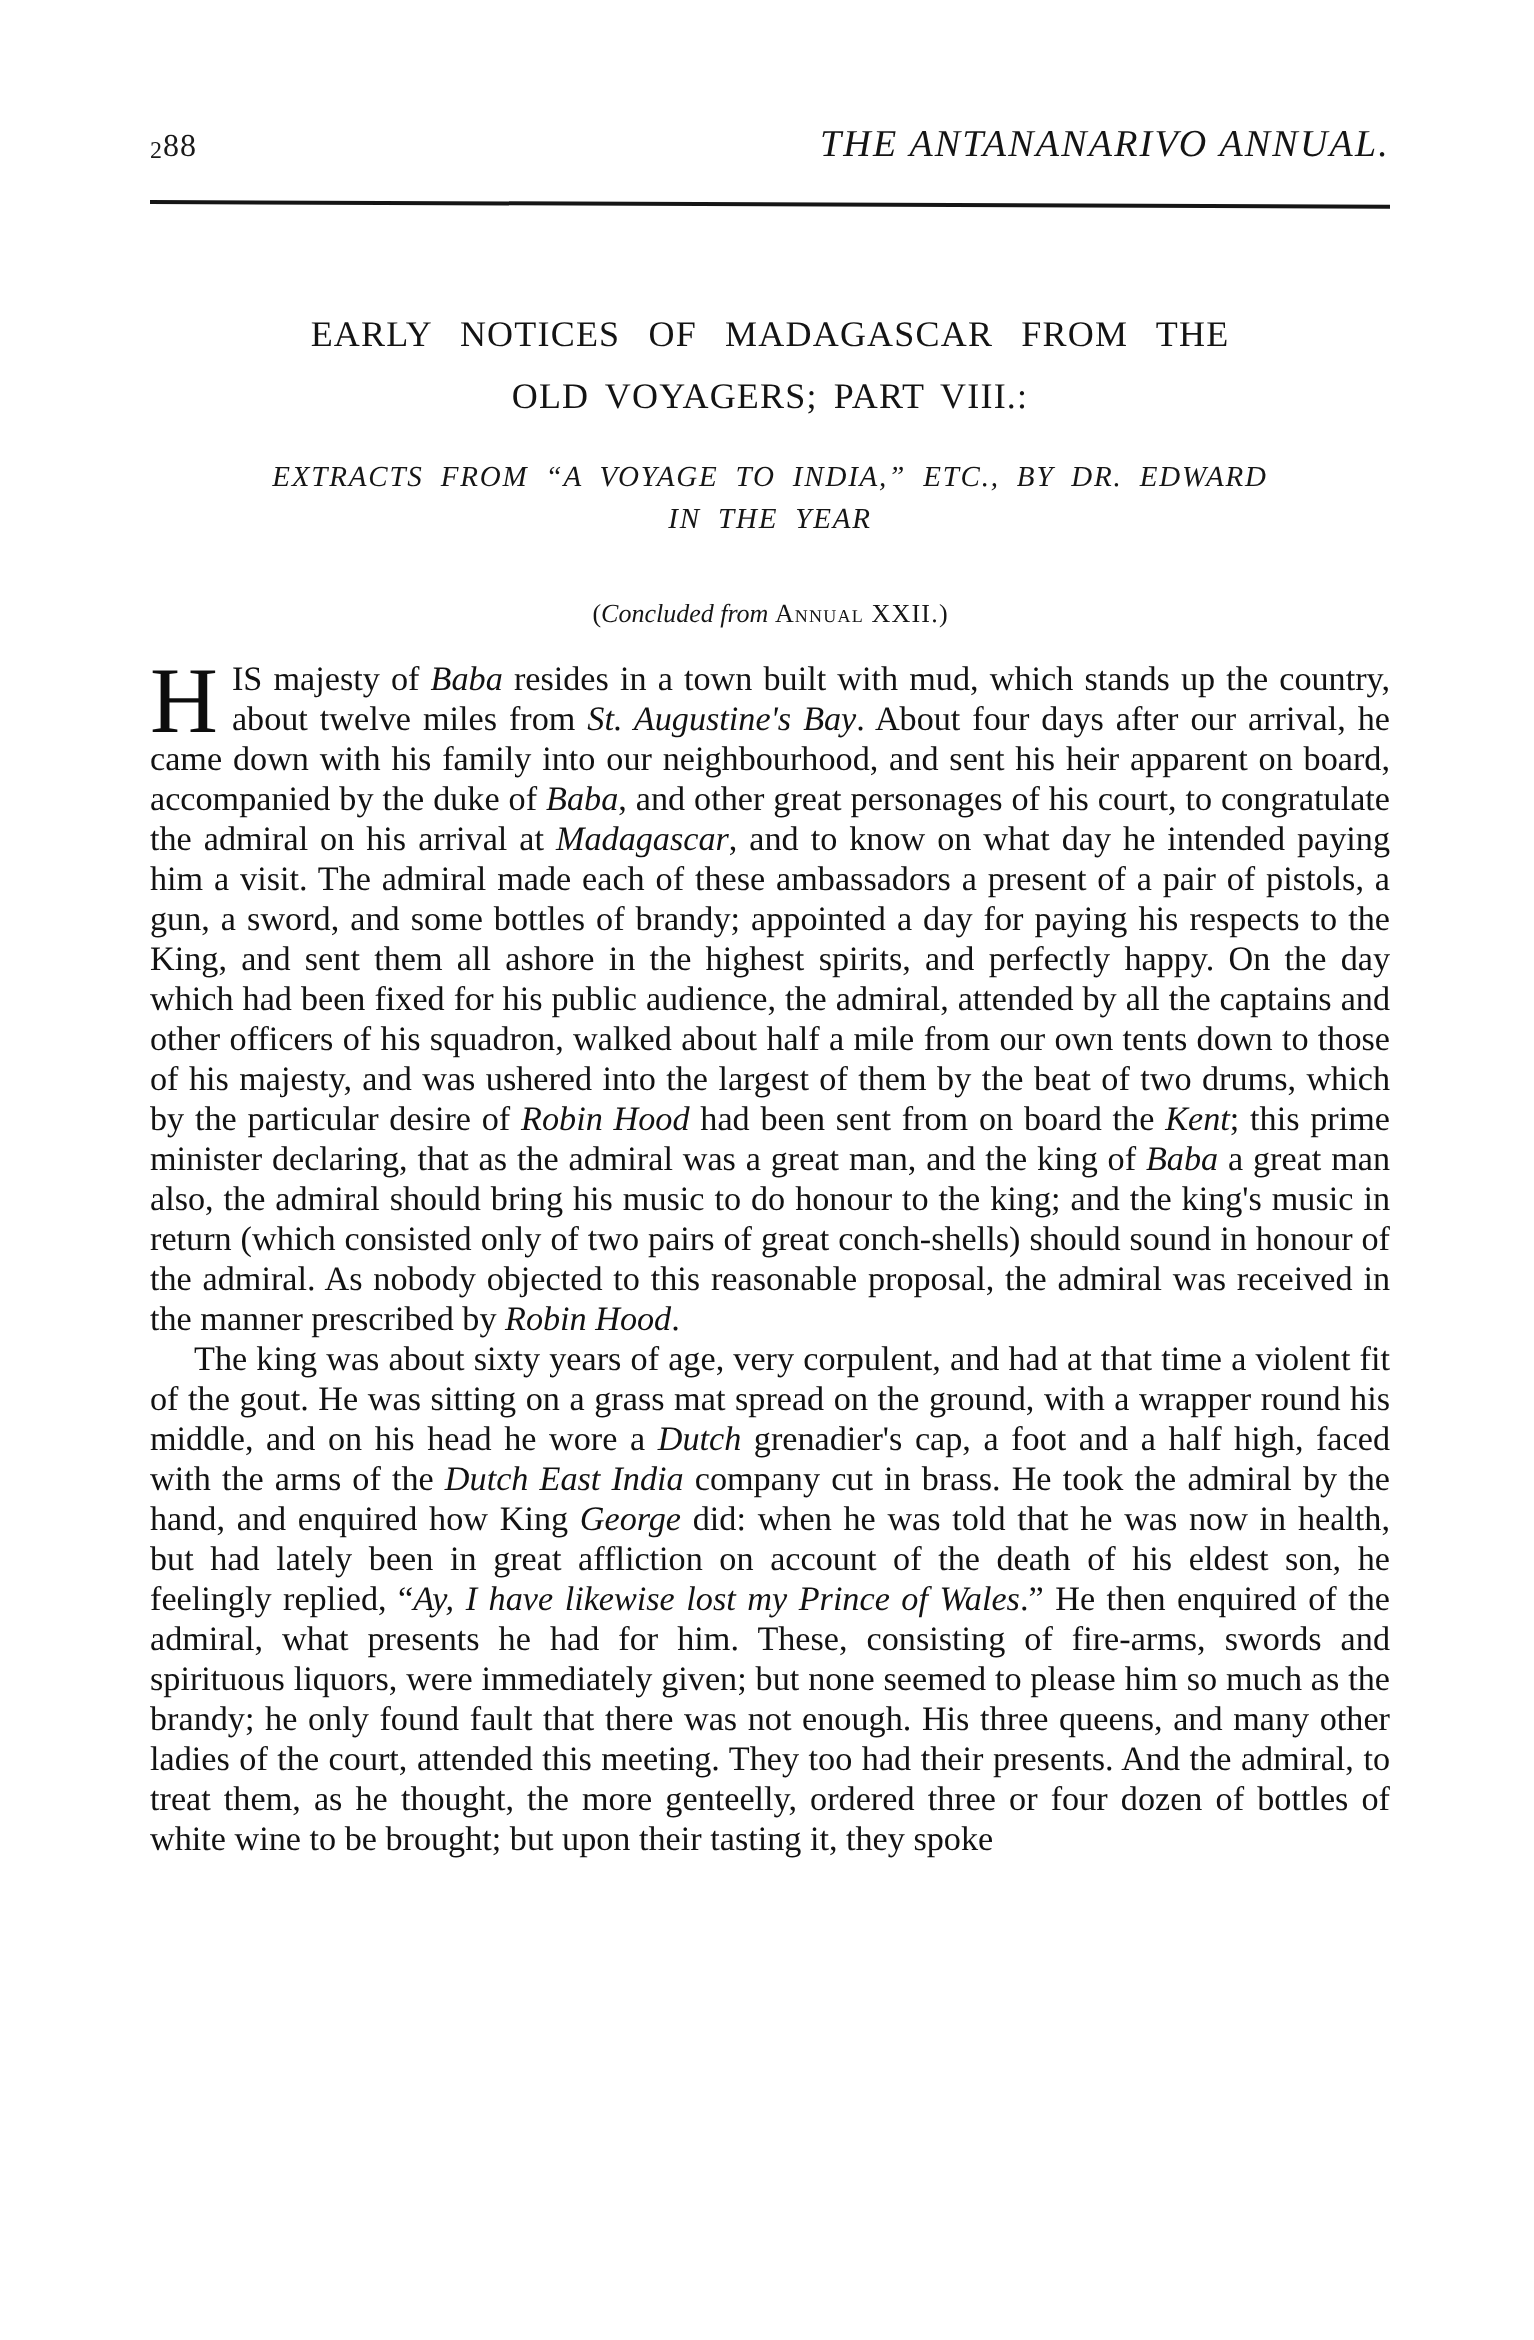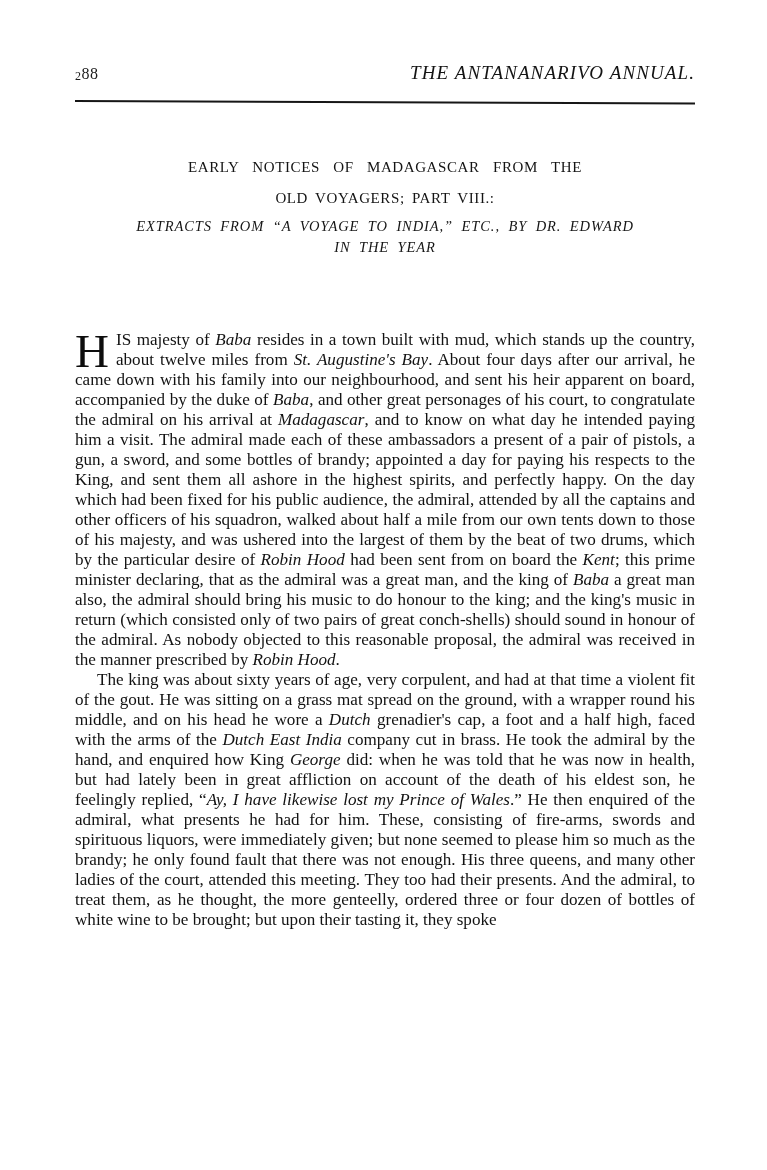--- a/index.html
+++ b/index.html
@@ -63,38 +63,38 @@
     transform-origin: left center;
   }
 
   
   .article-title {
     position: absolute;
     left: 75px;
     top: 152px;
     width: 620px;
     text-align: center;
-    font-size: 15px;
+    font-size: 18px;
     letter-spacing: 0.6px;
     line-height: 31px;
     color: #141414;
   }
   .article-title .t-line-1 {
     display: block;
     word-spacing: 9px;
   }
   .article-title .t-line-2 {
     display: block;
     word-spacing: 3px;
   }
 
   .subtitle {
     position: absolute;
     left: 75px;
-    top: 216px;
+    top: 229px;
     width: 620px;
     text-align: center;
     font-style: italic;
     font-size: 14.5px;
     letter-spacing: 0.9px;
     line-height: 21px;
     color: #161616;
   }
   .subtitle span {
     display: block;
@@ -176,20 +176,21 @@
     <span class="t-line-2">OLD VOYAGERS; PART VIII.:</span>
   </div>
 
   <div class="subtitle">
     <span class="sub-line-1">EXTRACTS FROM “A VOYAGE TO INDIA,” ETC., BY DR. EDWARD</span>
     <span class="sub-line-3">
         <span>IN THE YEAR </span>
       </span>
   </div>
 
+  <div class="concluded"><span>(</span><span class="ital">Concluded from </span><span class="smallcaps">Annual XXII.</span><span>)</span></div>
 
   <div class="body-text">
     <p class="first-para"><span class="dropcap">H</span><span>IS majesty of </span><i>Baba</i><span> resides in a town built with mud, which stands up the country, about twelve miles from </span><i>St. Augustine's Bay</i><span>. About four days after our arrival, he came down with his family into our neighbourhood, and sent his heir apparent on board, accompanied by the duke of </span><i>Baba</i><span>, and other great personages of his court, to congratulate the admiral on his arrival at </span><i>Madagascar</i><span>, and to know on what day he intended paying him a visit. The admiral made each of these ambassadors a present of a pair of pistols, a gun, a sword, and some bottles of brandy; appointed a day for paying his respects to the King, and sent them all ashore in the highest spirits, and perfectly happy. On the day which had been fixed for his public audience, the admiral, attended by all the captains and other officers of his squadron, walked about half a mile from our own tents down to those of his majesty, and was ushered into the largest of them by the beat of two drums, which by the particular desire of </span><i>Robin Hood</i><span> had been sent from on board the </span><i>Kent</i><span>; this prime minister declaring, that as the admiral was a great man, and the king of </span><i>Baba</i><span> a great man also, the admiral should bring his music to do honour to the king; and the king's music in return (which consisted only of two pairs of great conch-shells) should sound in honour of the admiral. As nobody objected to this reasonable proposal, the admiral was received in the manner prescribed by </span><i>Robin Hood</i><span>.</span></p>
 
     <p><span>The king was about sixty years of age, very corpulent, and had at that time a violent fit of the gout. He was sitting on a grass mat spread on the ground, with a wrapper round his middle, and on his head he wore a </span><i>Dutch</i><span> grenadier's cap, a foot and a half high, faced with the arms of the </span><i>Dutch East India</i><span> company cut in brass. He took the admiral by the hand, and enquired how King </span><i>George</i><span> did: when he was told that he was now in health, but had lately been in great affliction on account of the death of his eldest son, he feelingly replied, “</span><i>Ay, I have likewise lost my Prince of Wales</i><span>.” He then enquired of the admiral, what presents he had for him. These, consisting of fire-arms, swords and spirituous liquors, were immediately given; but none seemed to please him so much as the brandy; he only found fault that there was not enough. His three queens, and many other ladies of the court, attended this meeting. They too had their presents. And the admiral, to treat them, as he thought, the more genteelly, ordered three or four dozen of bottles of white wine to be brought; but upon their tasting it, they spoke</span></p>
   </div>
 
 </div>
 
 </body></html>

